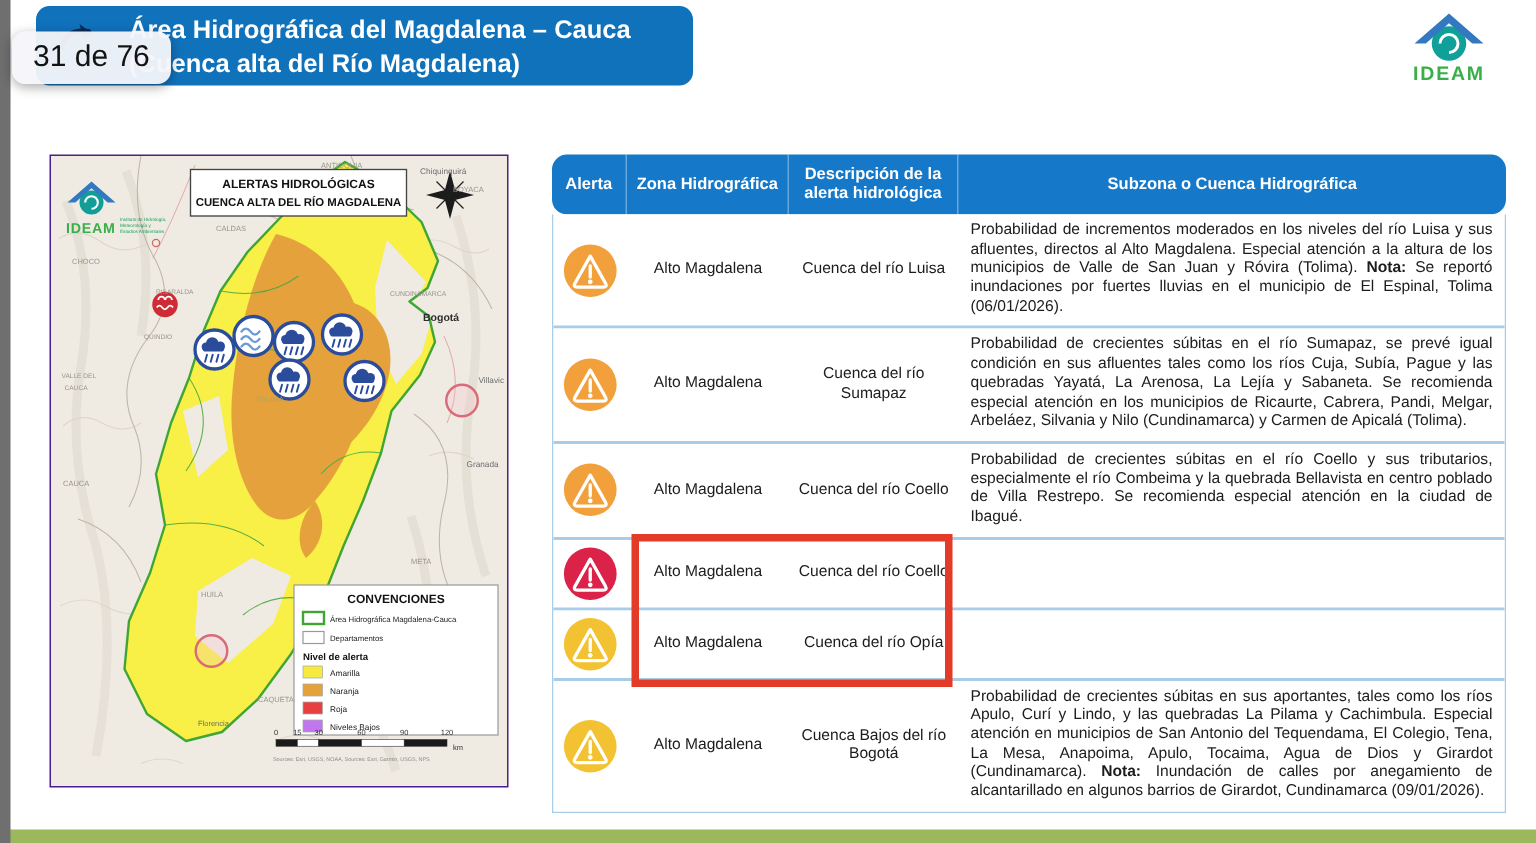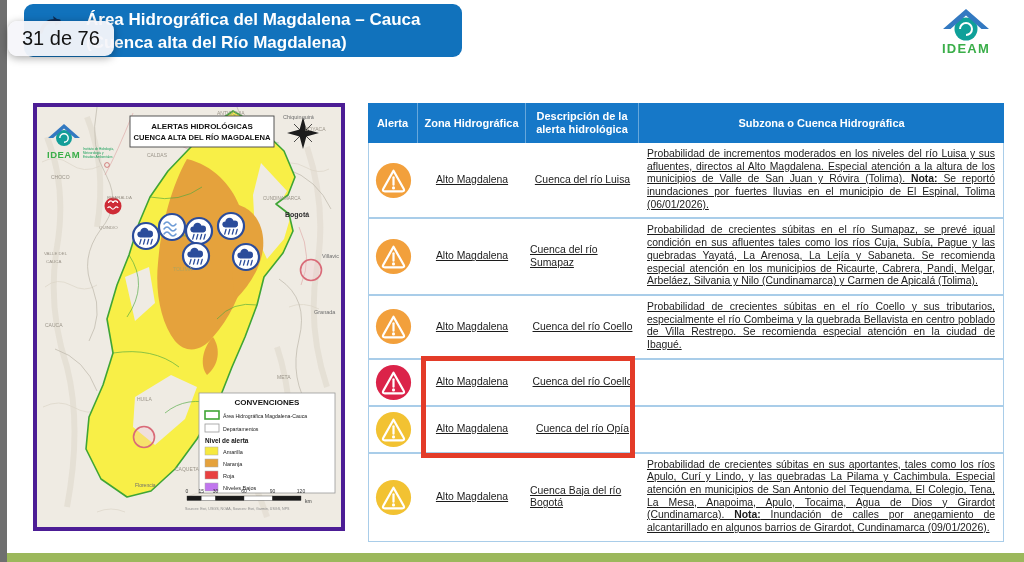--- a/index.html
+++ b/index.html
@@ -24,39 +24,39 @@
   }
   .logo-top{position:absolute;left:928px;top:5px;width:76px;z-index:2;}
   .update-line{
     position:absolute;left:372px;top:63px;width:336px;text-align:center;
     color:#1B70B8;font-weight:bold;font-size:12.5px;z-index:2;margin-top:45px;
   }
 
   
   .map-panel{
     position:absolute;left:33px;top:103px;width:304px;height:420px;
-    border:4px solid #4c1d95;box-sizing:content-box;background:#fef9c3;z-index:1;
+    border:1px solid #4c1d95;box-sizing:content-box;background:#fef9c3;z-index:1;
   }
   .map-panel svg{display:block;}
 
   
   .table-wrap{position:absolute;left:368px;top:103px;width:636px;z-index:2;}
   .thead{
     display:grid;grid-template-columns:49px 108px 113px 1fr;background:#1678C8;
-    color:#fff;font-weight:bold;font-size:11px;min-height:40px;
+    color:#fff;font-weight:bold;font-size:11px;min-height:40px;border-radius:10px;
   }
   .hcell{display:flex;align-items:center;justify-content:center;text-align:center;
     padding:3px 4px;box-sizing:border-box;border-left:1px solid rgba(255,255,255,0.35);line-height:1.15;}
   .hcell:first-child{border-left:none;}
   .tbody{border:1px solid #A9CDE9;border-top:none;background:#fff;}
   .trow{display:grid;grid-template-columns:49px 108px 113px 1fr;border-bottom:2px solid #A9CDE9;background:#fff;min-height:44px;}
   .trow:last-child{border-bottom:none;}
-  .tcell{font-size:10.4px;color:#1c1c1c;text-decoration:underline;}
+  .tcell{font-size:10.4px;color:#1c1c1c;}
   .alert-cell{display:flex;align-items:center;justify-content:center;padding:4px 0;}
-  .zona,.subzona{display:flex;align-items:center;justify-content:center;padding:2px 4px;line-height:1.2;}
+  .zona,.subzona{display:flex;align-items:center;justify-content:center;text-align:center;padding:2px 4px;line-height:1.2;}
   .desc{align-self:center;text-align:justify;padding:5px 8px 6px 8px;line-height:1.22;}
   .desc .bold{font-weight:bold;}
   .highlight{
     position:absolute;left:53px;width:214px;border:5px solid #E33B28;
     box-sizing:border-box;pointer-events:none;z-index:3;
   }
 </style>
 </head>
 <body>
 
@@ -352,20 +352,20 @@
       <div class="trow">
         <div class="tcell alert-cell">
           <svg viewBox="0 0 40 40" width="37" height="37">
             <circle cx="20" cy="20" r="19" fill="#F2C232"></circle>
             <path d="M20 9.5 L31 29 Q32.5 31.8 29.2 31.8 L10.8 31.8 Q7.5 31.8 9 29 Z" fill="none" stroke="#fff" stroke-width="2.4" stroke-linejoin="round"></path>
             <line x1="20" y1="16.5" x2="20" y2="24.5" stroke="#fff" stroke-width="2.4" stroke-linecap="round"></line>
             <circle cx="20" cy="28" r="1.7" fill="#fff"></circle>
           </svg>
         </div>
         <div class="tcell zona">Alto Magdalena</div>
-        <div class="tcell subzona">Cuenca Baja del río Bogotá</div>
+        <div class="tcell subzona">Cuenca Bajos del río Bogotá</div>
         <div class="tcell desc"><span>Probabilidad de crecientes súbitas en sus aportantes, tales como los ríos Apulo, Curí y Lindo, y las quebradas La Pilama y Cachimbula. Especial atención en municipios de San Antonio del Tequendama, El Colegio, Tena, La Mesa, Anapoima, Apulo, Tocaima, Agua de Dios y Girardot (Cundinamarca). </span><span class="bold">Nota:</span><span> Inundación de calles por anegamiento de alcantarillado en algunos barrios de Girardot, Cundinamarca (09/01/2026).</span></div>
       </div>
     </div>
   <div class="highlight" style="top: 253px; height: 102px;"></div>
 </div>
 
 <div class="bottom-bar"></div>
 
 </body></html>

